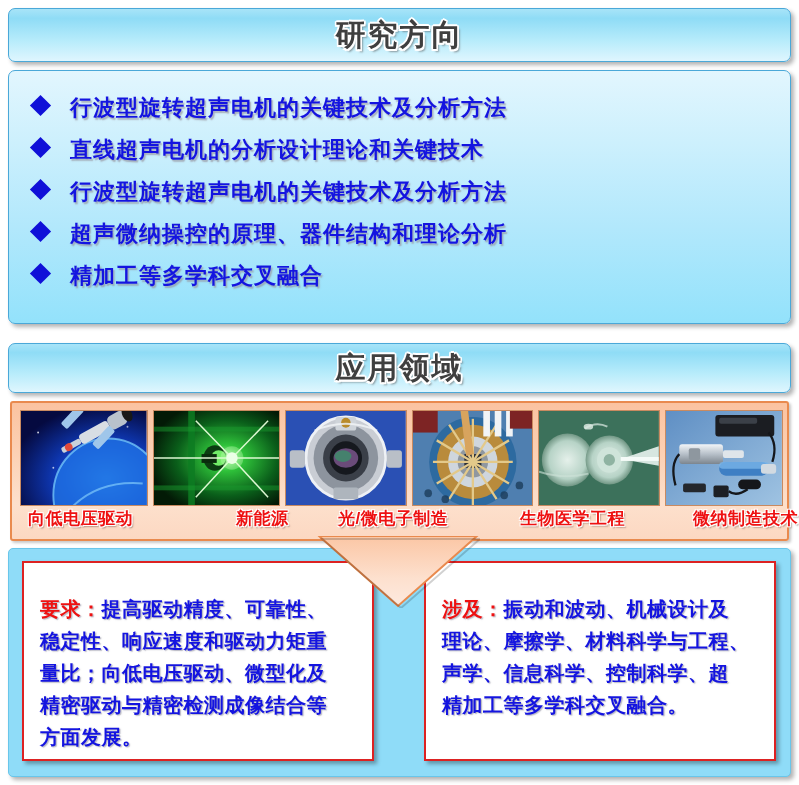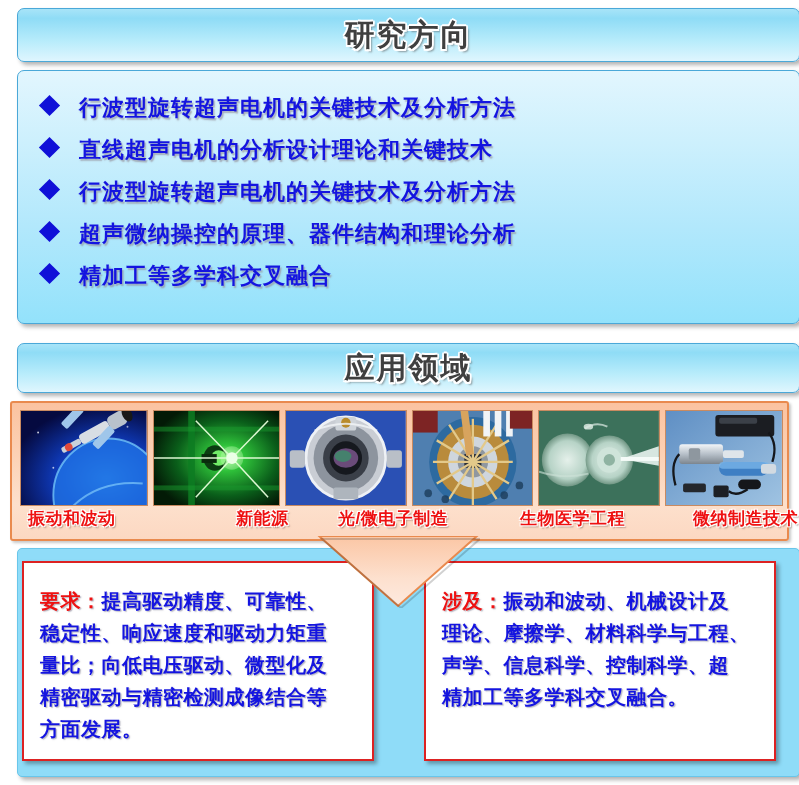--- a/index.html
+++ b/index.html
@@ -21,21 +21,20 @@
     background: #ffffff;
   }
 
   
   .panel {
     position: absolute;
     box-sizing: border-box;
     border: 1px solid #4aa8d8;
     border-radius: 7px;
     box-shadow: 3px 3px 4px rgba(0,0,0,0.30);
-    margin-left: 9px;
   }
 
   
   .header-bar {
     background: linear-gradient(to bottom, #a8e4f8 0%, #8fdcf6 18%, #b8ecfb 62%, #dff6fe 100%);
     display: flex;
     align-items: center;
     justify-content: center;
   }
   .header-title {
@@ -176,21 +175,21 @@
     border: 1px solid #69c6ea;
     border-radius: 5px;
   }
 
   .note-box {
     position: absolute;
     box-sizing: border-box;
     background: #ffffff;
     border: 2px solid #dd2222;
     box-shadow: 3px 3px 4px rgba(0,0,0,0.32);
-    padding: 22px 10px 10px 16px;
+    padding: 30px 10px 10px 16px;
   }
   #note-left  { left: 22px;  top: 561px; width: 352px; height: 200px; }
   #note-right { left: 424px; top: 561px; width: 352px; height: 200px; }
 
   .note-line {
     font-size: 20px;
     font-weight: bold;
     color: #1414e0;
     line-height: 32px;
     letter-spacing: 0.5px;
@@ -425,21 +424,21 @@
             <path d="M14 44 Q4 54 10 76"></path>
             <path d="M108 22 Q118 34 112 52"></path>
             <path d="M66 82 Q74 88 86 80"></path>
           </g>
         </svg>
       </div>
 
     </div>
 
     <div class="label-row">
-      <span class="strip-label" style="left:8px;">振动和波动</span>
+      <span class="strip-label" style="left:8px;">向低电压驱动</span>
       <span class="strip-label" style="left:180px;padding-left:36px;">新能源</span>
       <span class="strip-label" style="left:318px;">光/微电子制造</span>
       <span class="strip-label" style="left:500px;">生物医学工程</span>
       <span class="strip-label" style="left:645px;padding-left:28px;">微纳制造技术</span>
     </div>
 
   </div>
 
   <div class="panel" id="bottom-panel"></div>
 

